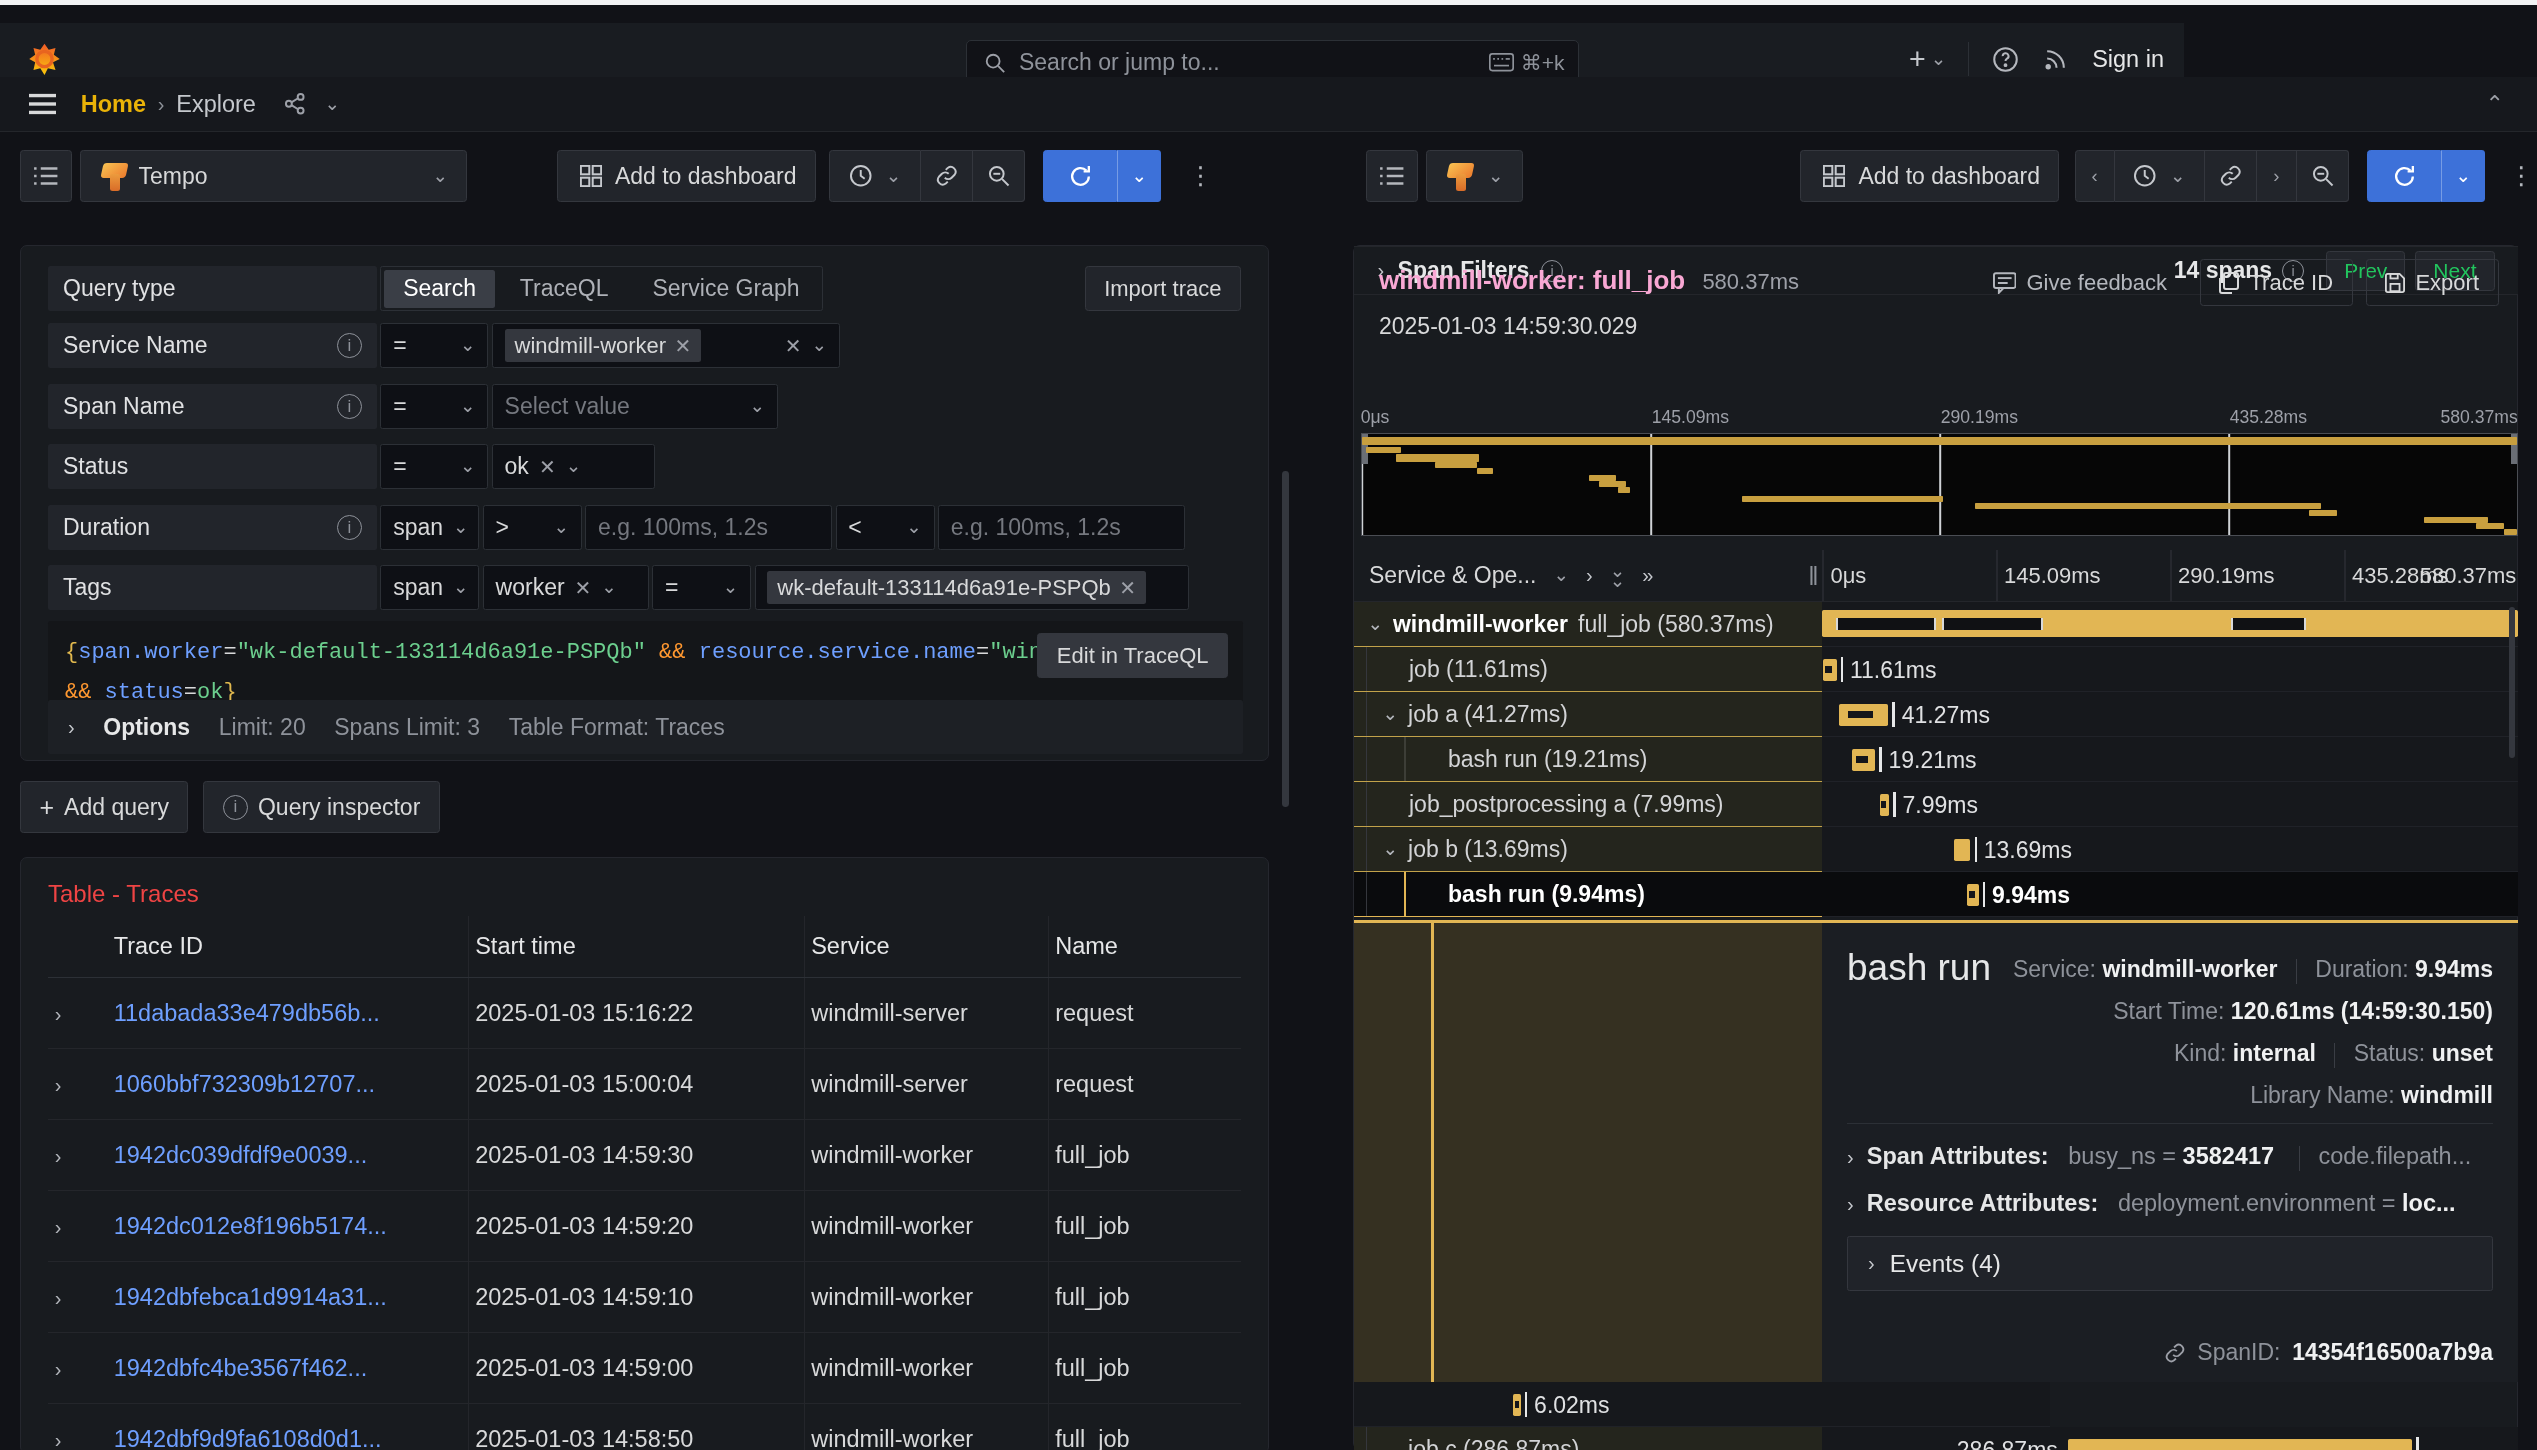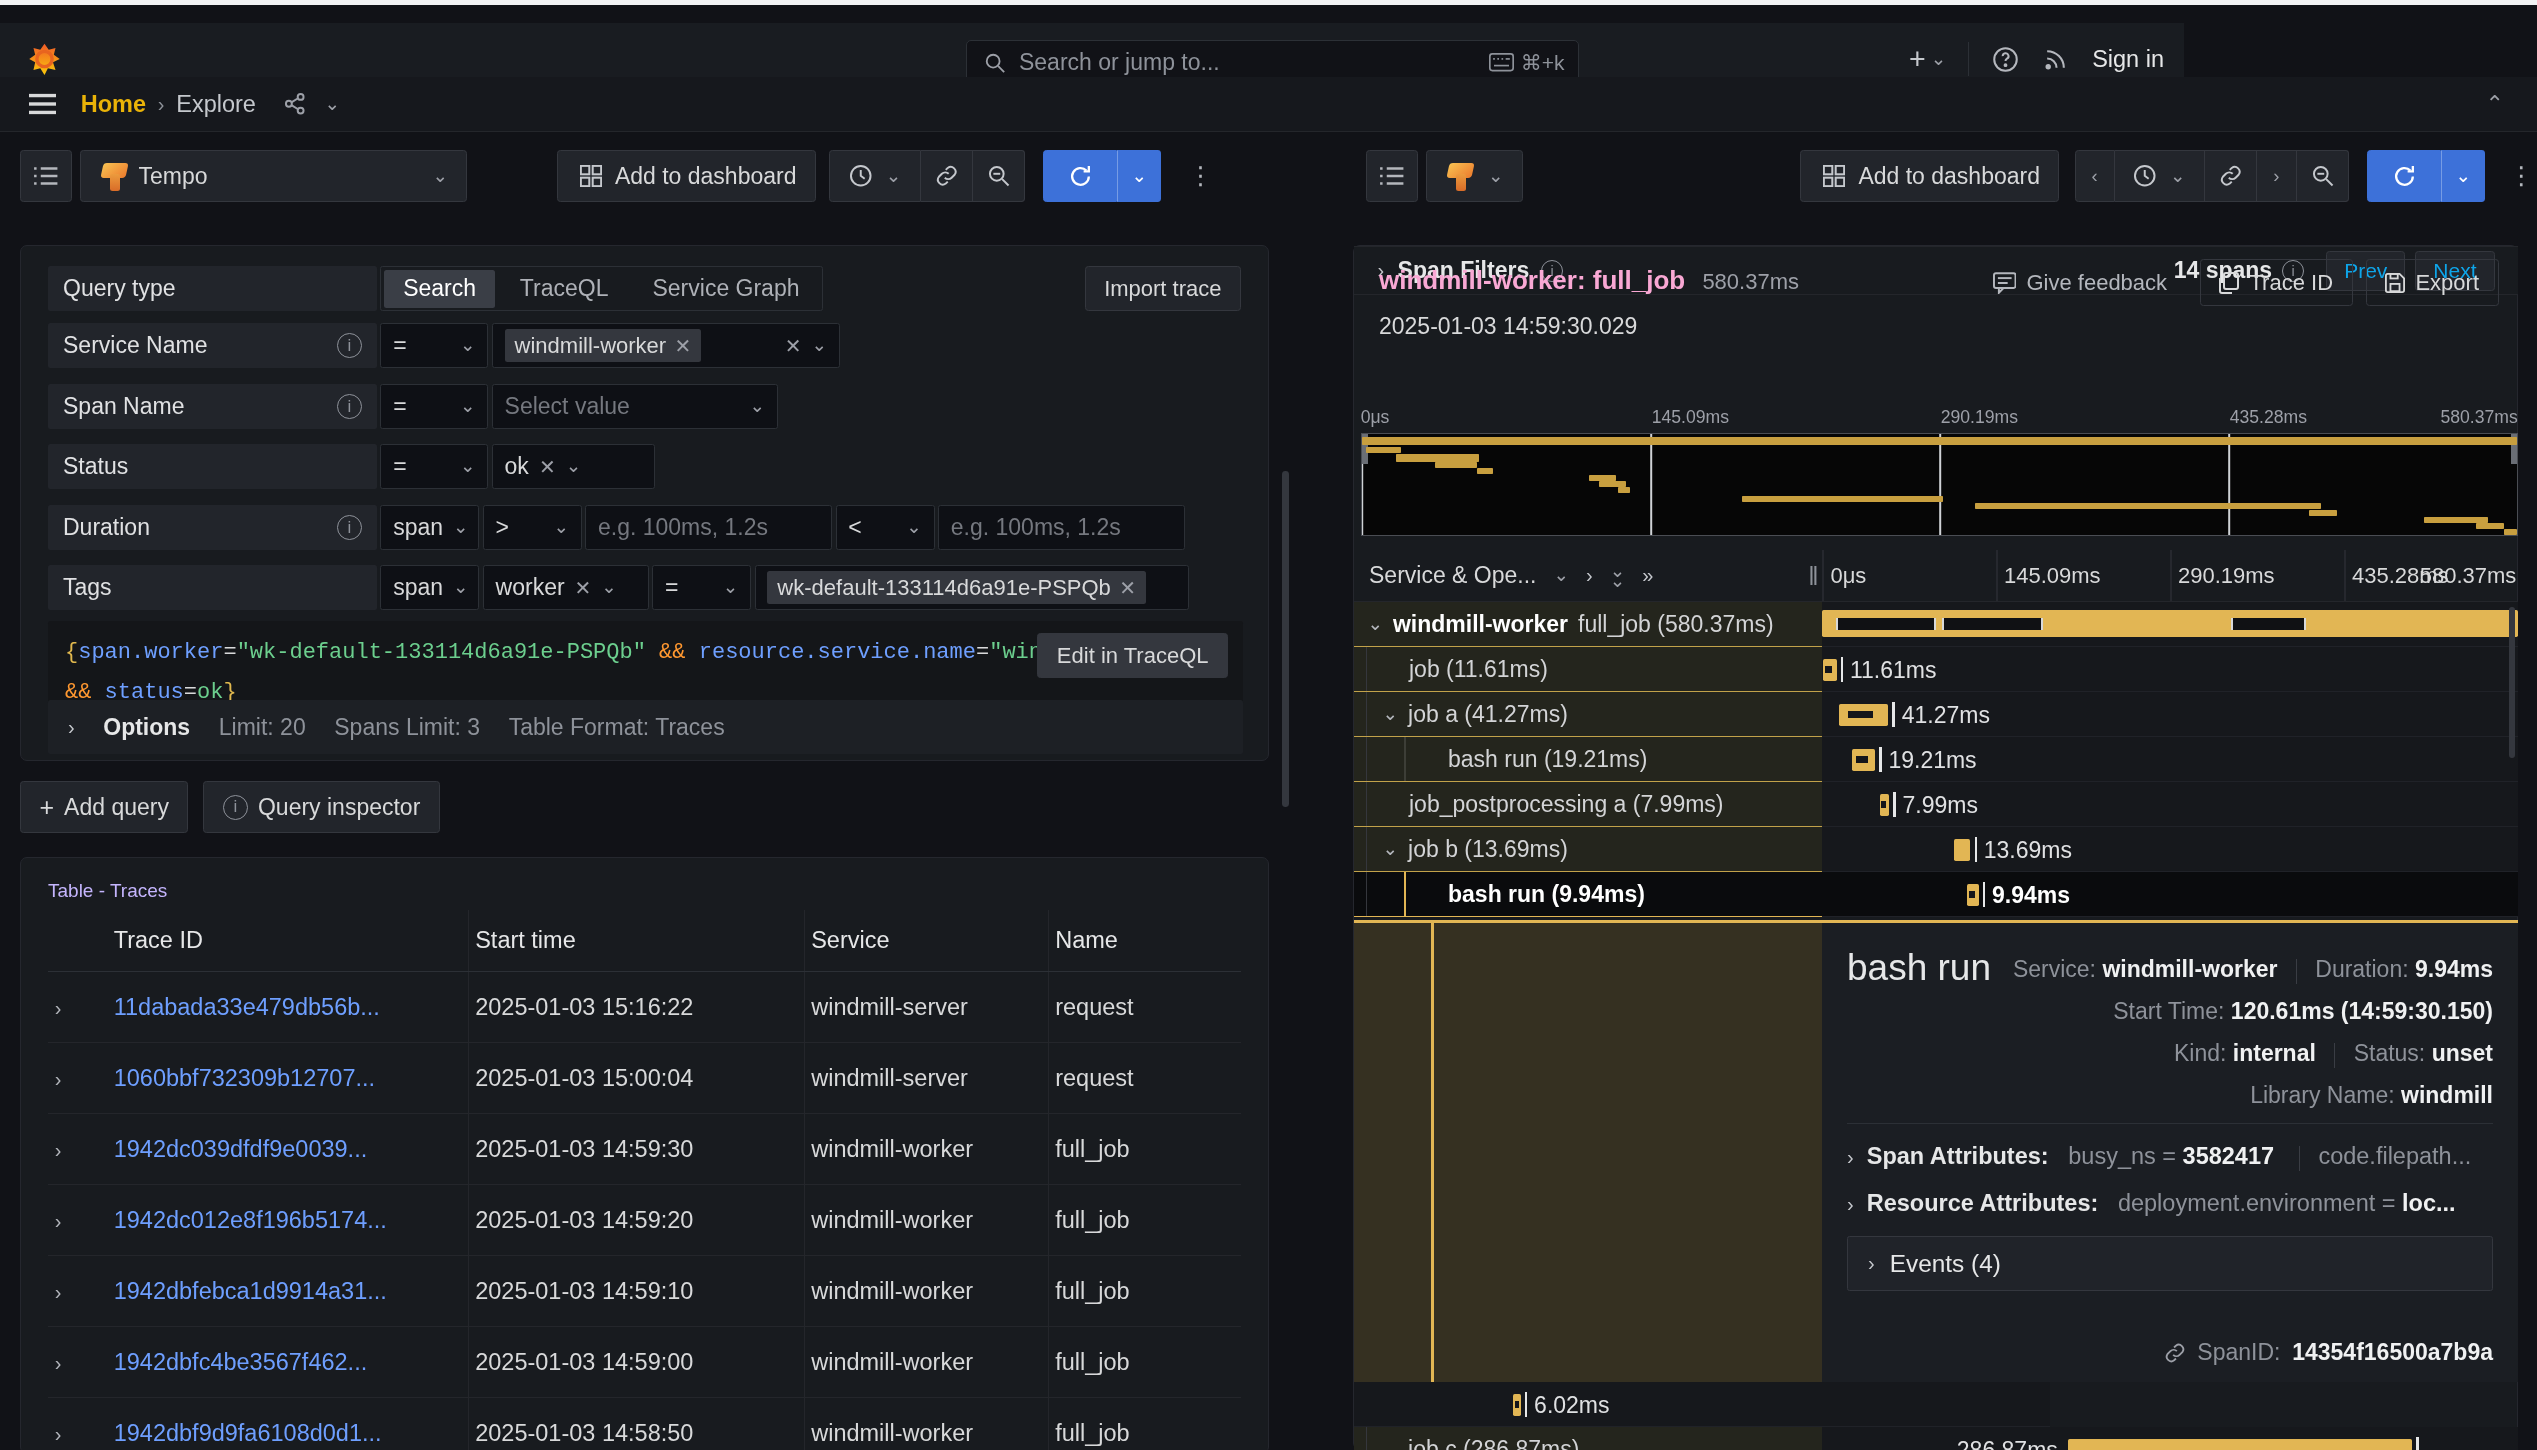--- a/index.html
+++ b/index.html
@@ -66,21 +66,21 @@
 
   .code-block { position:absolute; background:#141619; border-radius:2.5px; font-family:"Liberation Mono", monospace; font-size:22px; line-height:40px; padding:11.8px 17px; }
   .tk-field { color:#6e9fff; } .tk-str { color:#6ccf8e; } .tk-amp { color:#ff9830; } .tk-brace { color:#e0b84e; } .tk-op { color:#d8d9da; }
 
   .opts-row { position:absolute; background:#1d2025; border-radius:2.5px; display:flex; align-items:center; gap:28.6px; padding:0 20px; font-size:23px; }
   .opts-row .t { color:#8e929a; }
   .caret { color:#c5c8cd; font-size:20px; }
 
   
   #table-panel { overflow:hidden; }
-  .tbl-title { font-size:19px; color:#c4b5fd; padding:22px 27px 8.4px; }
+  .tbl-title { font-size:24px; color:#ef4444; padding:22px 27px 8.4px; }
   table.traces { border-collapse:collapse; width:1193px; margin-left:27px; font-size:23.5px; }
   table.traces th { text-align:left; color:#e6e7e8; font-weight:400; padding:17px 6.7px; border-bottom:0.8px solid #2c3036; }
   table.traces td { padding:0 6.7px; height:71px; border-bottom:0.8px solid #24262b; color:#d8d9da; }
   table.traces td.div, table.traces th.div { border-left:0.8px solid #24262b; }
   .trace-link { color:#6e9fff; }
   .row-chev { color:#b4b7bd; font-size:20px; }
 
   .scrollbar-v { position:absolute; width:6.7px; border-radius:3.4px; background:#34373e; }
 
   
@@ -89,21 +89,21 @@
 
   .trace-title { font-size:26px; color:#f9a8d4; font-weight:700; }
   .trace-dur { font-size:22px; color:#9da0a8; margin-left:13.4px; font-weight:400; }
   .trace-ts { font-size:23px; color:#d8d9da; }
 
   .hdr-btn { height:47px; font-size:22px; }
 
   #filtersbar { left:0; top:101px; width:1164px; height:49px; border-top:0.8px solid #24262b; border-bottom:0.8px solid #24262b; display:flex; align-items:center; padding:0 23.5px; background:#181b1f; }
   .sf-title { font-weight:700; font-size:23px; margin:0 11.8px 0 13.4px; color:#e6e7e8; }
   .spans-count { font-weight:700; font-size:23px; color:#e6e7e8; }
-  .mini-btn { height:40px; padding:0 17px; font-size:21px; color:#0ea5e9; }
+  .mini-btn { height:40px; padding:0 17px; font-size:21px; color:#22c55e; }
 
   #ruler { left:6.7px; top:161px; width:1157px; height:22px; font-size:17.6px; color:#9da0a8; }
   #minimap { left:6.7px; top:187px; width:1157px; height:103px; background:#060606; border:0.8px solid #4a4d53;
      background-image:linear-gradient(90deg,#cfd2d6 0 1.7px,transparent 1.7px); background-size:289px 100%; background-position:-0.8px 0;}
   .mm-bar { position:absolute; background:#c89f3f; border-radius:0.8px; }
   .mm-handle { position:absolute; width:5.9px; height:30px; background:#6a6e75; top:0; }
 
   
   #wf-header { left:0; top:304px; width:1164px; height:52px; display:flex; border-bottom:0.8px solid #24262b; }
   .wf-name-col { width:468px; }

